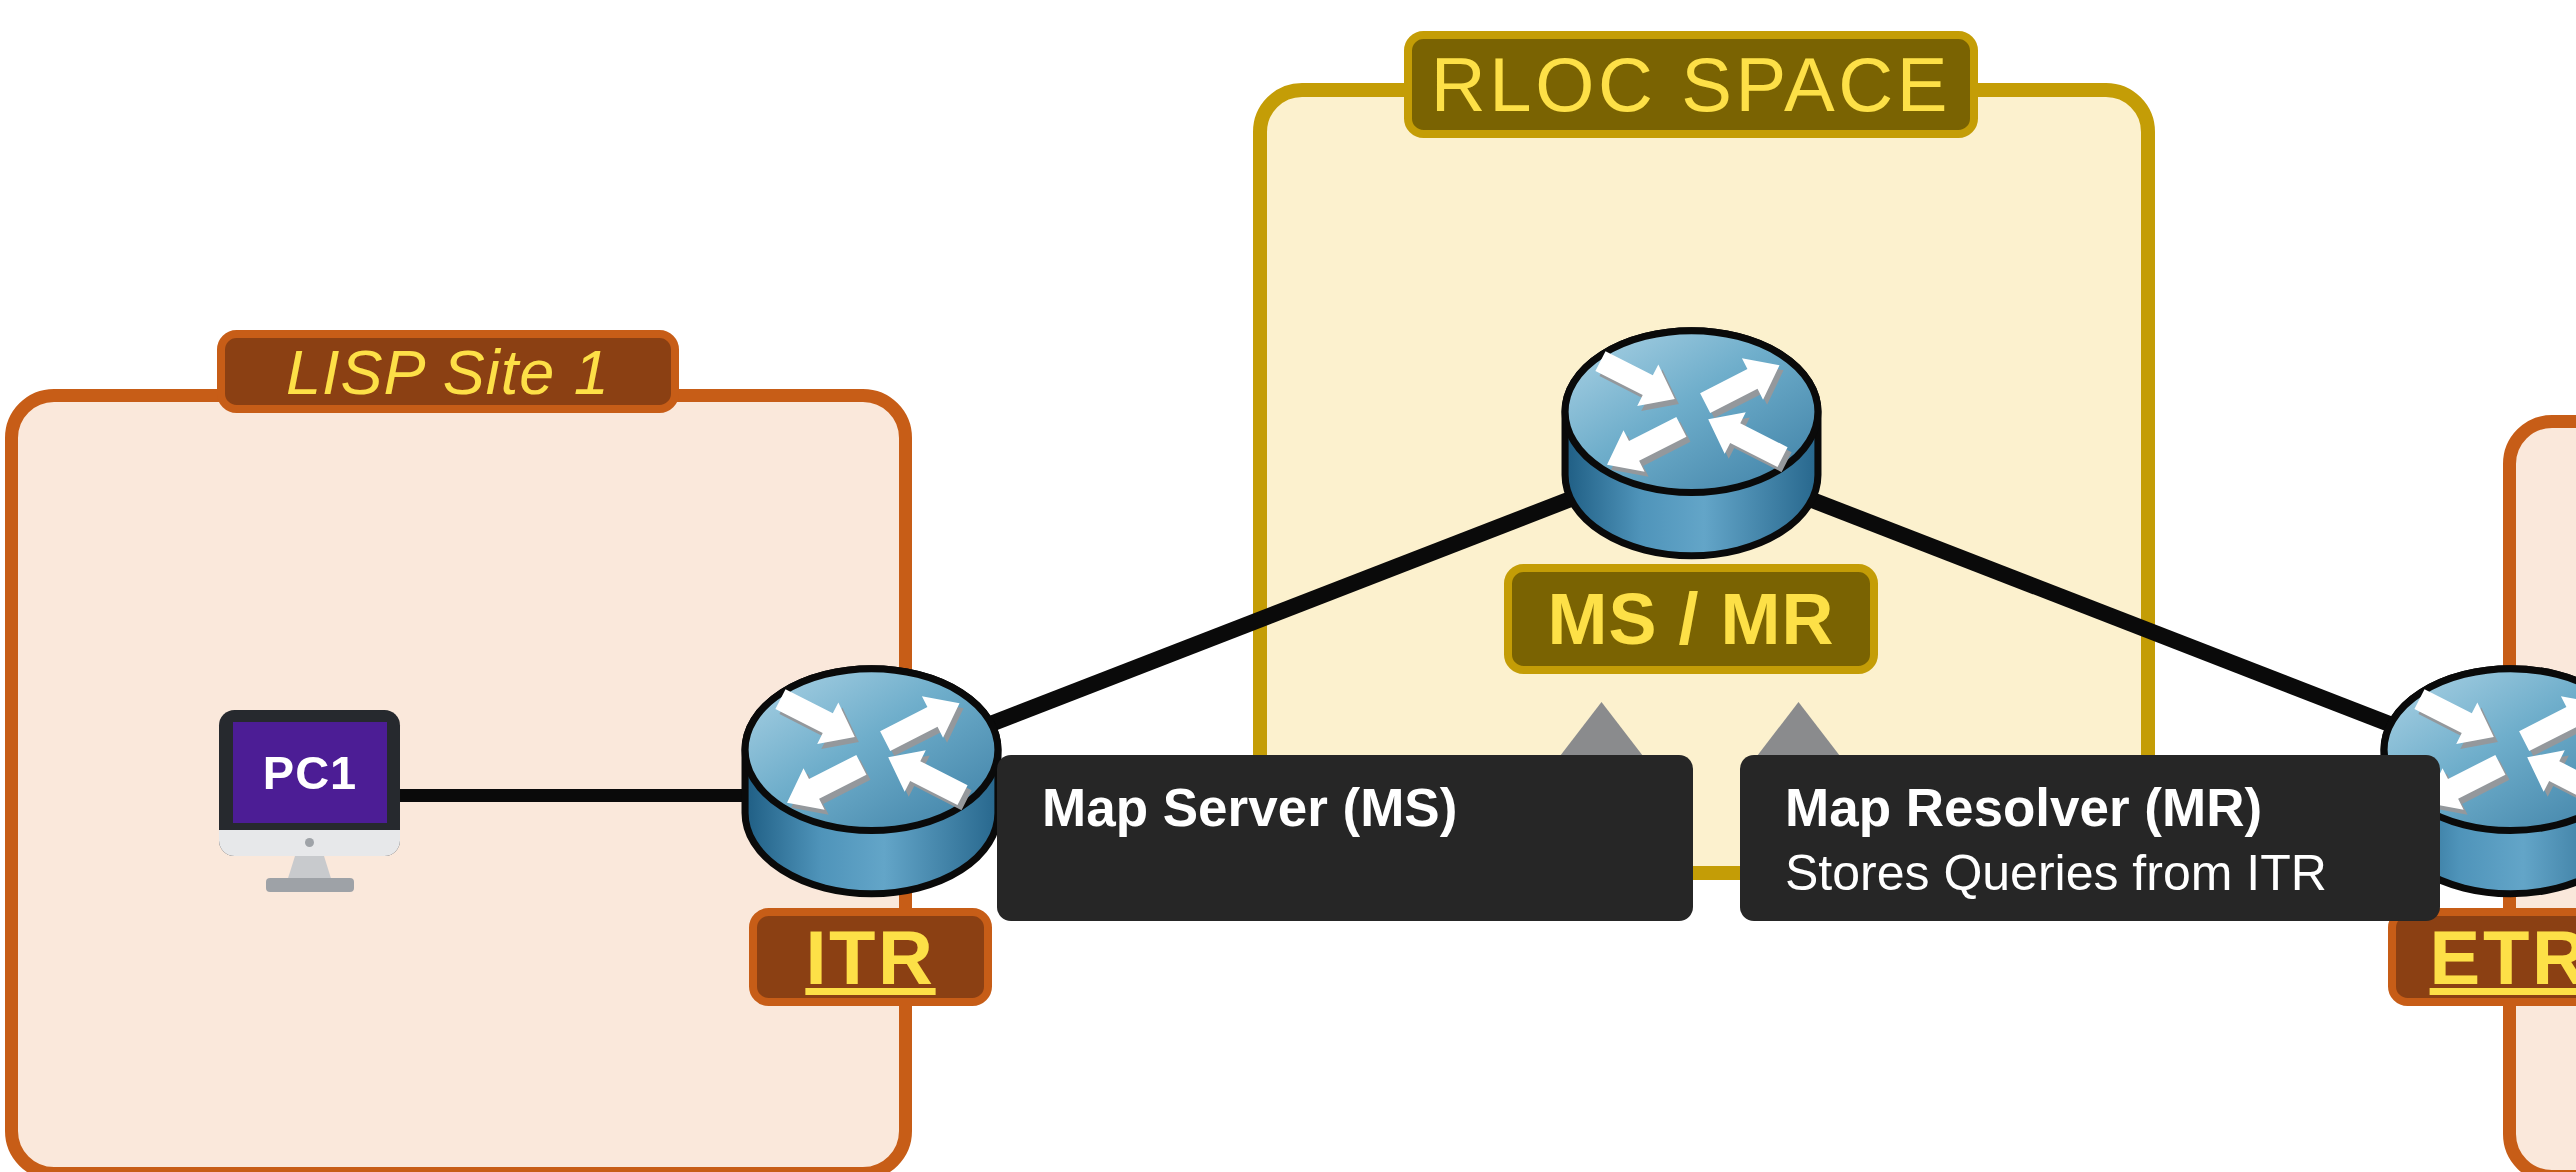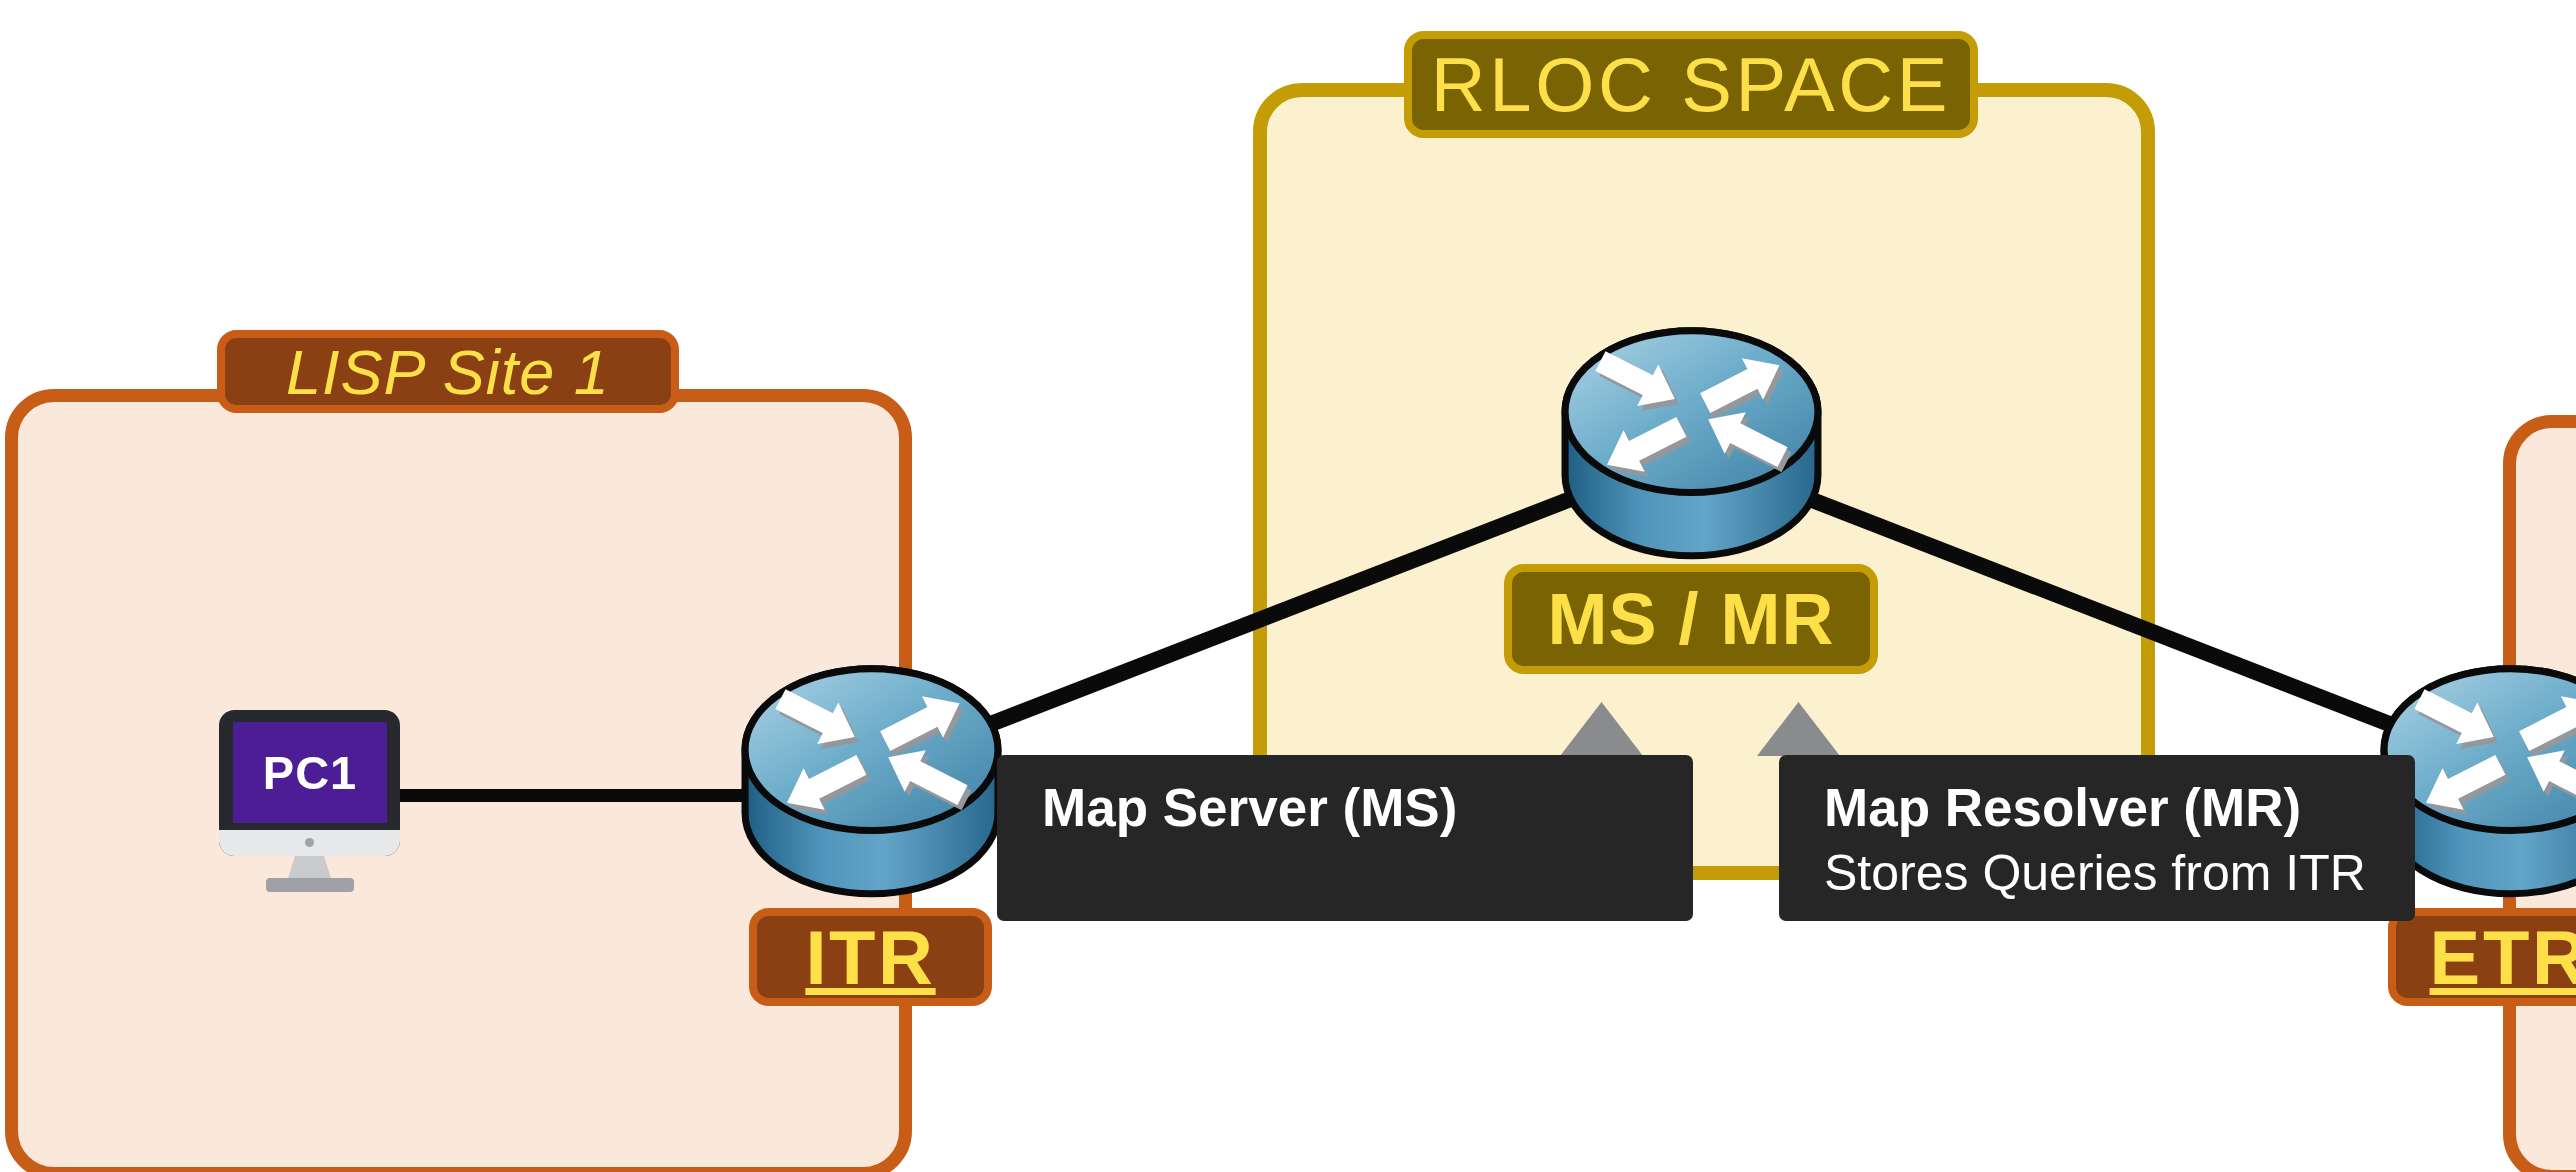--- a/index.html
+++ b/index.html
@@ -26,21 +26,21 @@
   .dline{position:absolute;height:15.5px;background:#0a0a0a;transform-origin:0 50%;}
 
   
   .router{position:absolute;width:263px;height:238px;overflow:visible;}
 
   
   .tri{position:absolute;width:83px;height:54px;background:#8A8B8D;
        clip-path:polygon(50% 0%,100% 100%,0% 100%);}
 
   
-  .tooltip{position:absolute;height:166px;background:#262626;border-radius:7px;
+  .tooltip{position:absolute;height:166px;background:#262626;border-radius:14px;
            box-sizing:border-box;padding:23px 41px 0 45px;color:#ffffff;}
   .tooltip .tt-title{font-size:53px;font-weight:700;line-height:1.15;white-space:nowrap;}
   .tooltip .tt-desc{font-size:50px;font-weight:400;line-height:1.18;margin-top:5.2px;white-space:nowrap;}
 
   
   .pc{position:absolute;width:181px;height:183px;}
   .pc .body{position:absolute;left:0;top:0;width:181px;height:146px;background:#26292E;border-radius:15.5px;}
   .pc .chin{position:absolute;left:0;top:120px;width:181px;height:26px;background:#E7E8EA;
             border-radius:0 0 15.5px 15.5px;}
   .pc .dot{position:absolute;left:86px;top:128px;width:9.3px;height:9.3px;background:#9FA3A8;border-radius:50%;}
@@ -125,19 +125,19 @@
   <div class="pill brown xtr-title" style="left:2388px;top:908px;width:243px;height:98px;">ETR</div>
 
   <div class="pill gold msmr-title" style="left:1504px;top:564px;width:374px;height:110px;">MS / MR</div>
 
   <div class="tri" style="left:1560px;top:702px;"></div>
   <div class="tri" style="left:1757px;top:702px;"></div>
 
   <div class="tooltip" style="left:997px;top:755px;width:696px;">
     <div class="tt-title">Map Server (MS)</div>
   </div>
-  <div class="tooltip" style="left:1779px;top:755px;width:636px;">
+  <div class="tooltip" style="left:1740px;top:755px;width:700px;">
     <div class="tt-title">Map Resolver (MR)</div>
     <div class="tt-desc">Stores Queries from ITR</div>
   </div>
 
 </div>
 
 
 </body></html>

